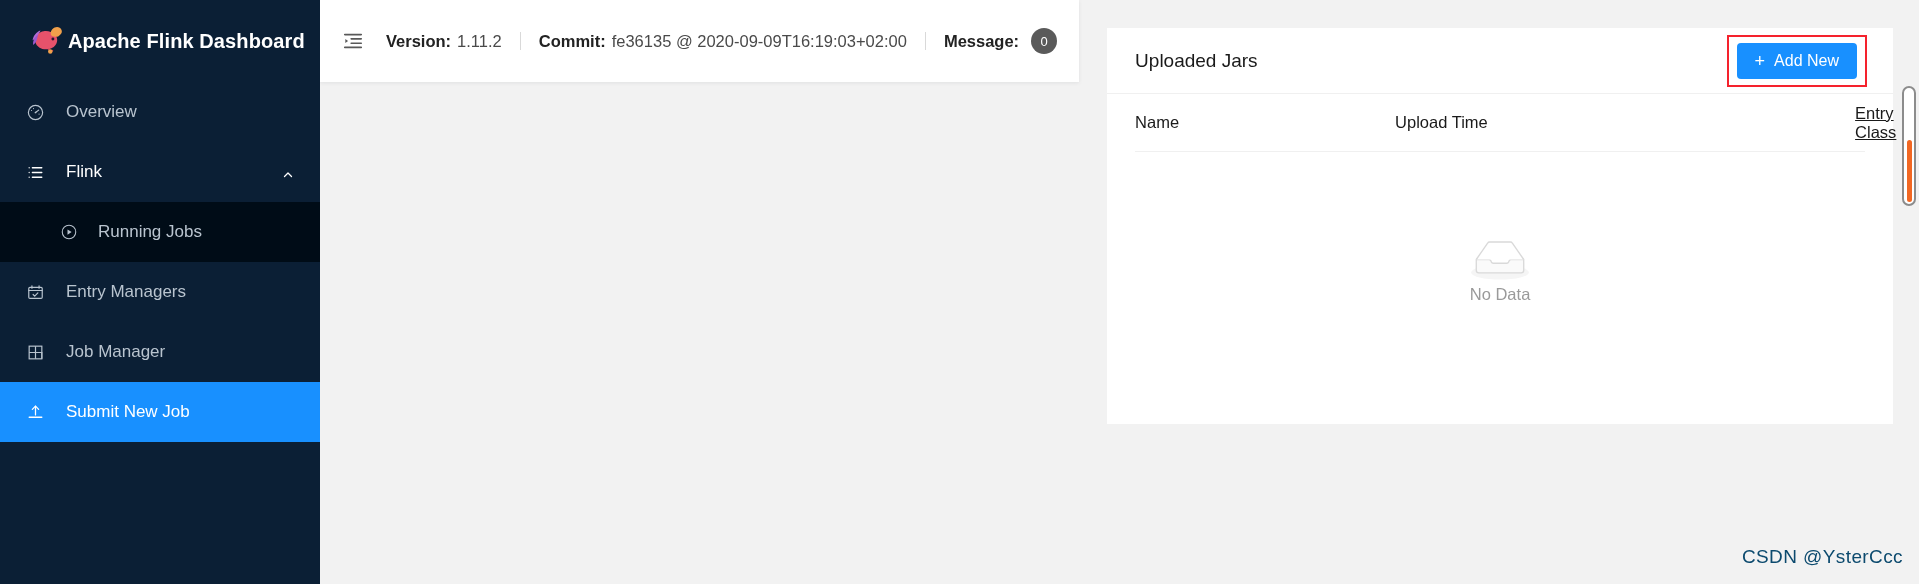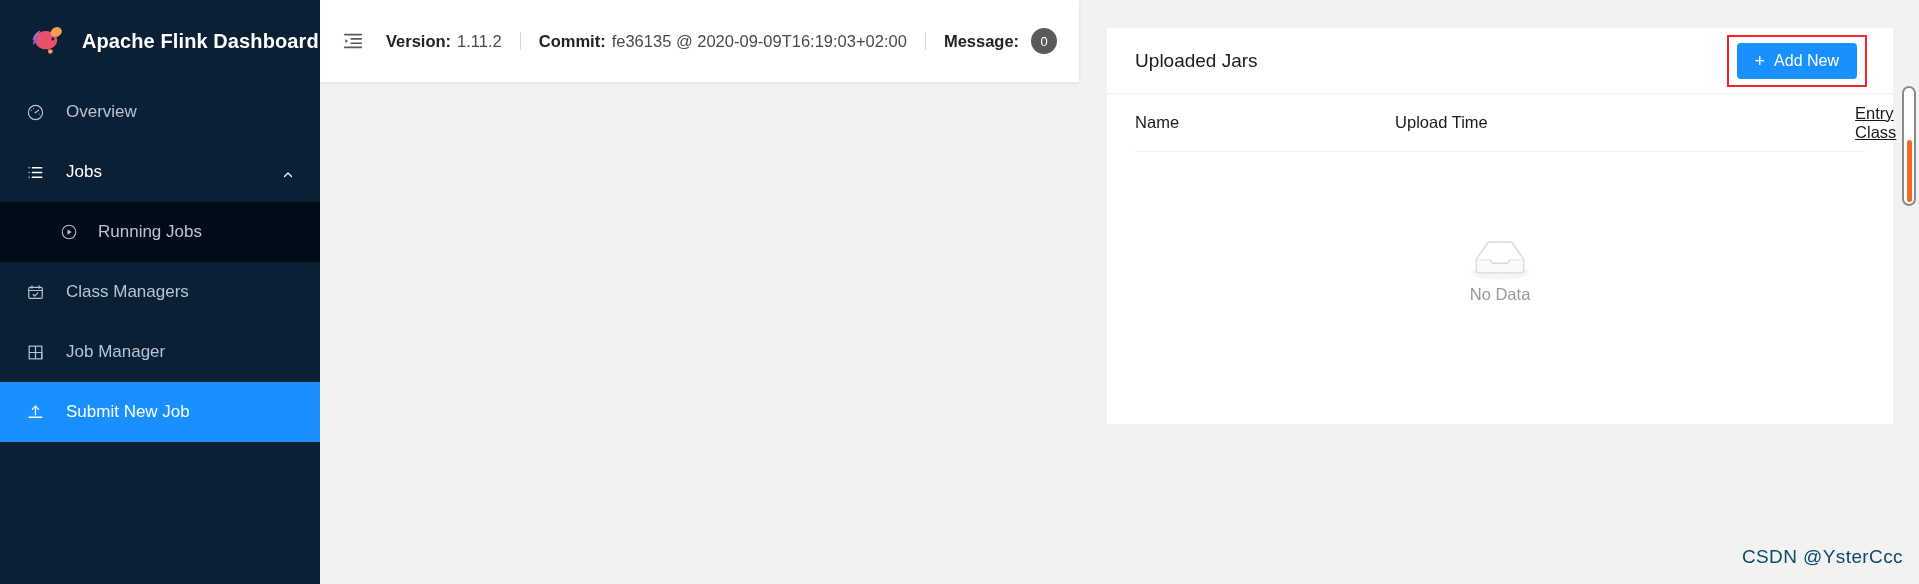--- a/index.html
+++ b/index.html
@@ -16,21 +16,20 @@
     width: 320px; height: 584px;
     background: #0b1f35;
     flex: 0 0 320px;
     position: relative;
     z-index: 3;
   }
   .brand {
     height: 82px;
     display: flex; align-items: center;
     padding-left: 26px;
-    gap: 14px;
   }
   .brand-logo { width: 42px; height: 42px; flex: 0 0 42px; }
   .brand-title {
     color: #ffffff;
     font-size: 20px;
     font-weight: bold;
     letter-spacing: .1px;
     white-space: nowrap;
   }
   .menu { width: 100%; }
@@ -239,21 +238,21 @@
         <span>Overview</span>
       </div>
 
       <div class="menu-item active-parent">
         <span class="mi-icon">
           <svg viewBox="0 0 24 24" width="19" height="19" stroke="#ffffff" stroke-width="1.6" fill="none" stroke-linecap="round">
             <path d="M8 6h12M8 12h12M8 18h12"></path>
             <path d="M4 6h.01M4 12h.01M4 18h.01"></path>
           </svg>
         </span>
-        <span>Jobs</span>
+        <span>Flink</span>
         <span class="chevron">
           <svg viewBox="0 0 24 24" width="12" height="12" stroke="#ffffff" stroke-width="2.6" fill="none" stroke-linecap="round" stroke-linejoin="round">
             <path d="M5 15l7-7 7 7"></path>
           </svg>
         </span>
       </div>
 
       <div class="submenu">
         <div class="menu-item">
           <span class="mi-icon">
@@ -267,21 +266,21 @@
       </div>
 
       <div class="menu-item">
         <span class="mi-icon">
           <svg viewBox="0 0 24 24" width="19" height="19" fill="none" stroke="#b9c4cf" stroke-width="1.5" stroke-linecap="round" stroke-linejoin="round">
             <rect x="3.5" y="5.5" width="17" height="14" rx="1.5"></rect>
             <path d="M3.5 9.5h17M7.5 3.5v3M16.5 3.5v3"></path>
             <path d="M9 14.5l2 2 4-4"></path>
           </svg>
         </span>
-        <span>Class Managers</span>
+        <span>Entry Managers</span>
       </div>
 
       <div class="menu-item">
         <span class="mi-icon">
           <svg viewBox="0 0 24 24" width="19" height="19" fill="none" stroke="#b9c4cf" stroke-width="1.5">
             <rect x="4" y="4" width="16" height="16"></rect>
             <path d="M4 12h16M12 4v16"></path>
             <path d="M12 12h8v8" stroke-width="1.5"></path>
           </svg>
         </span>

